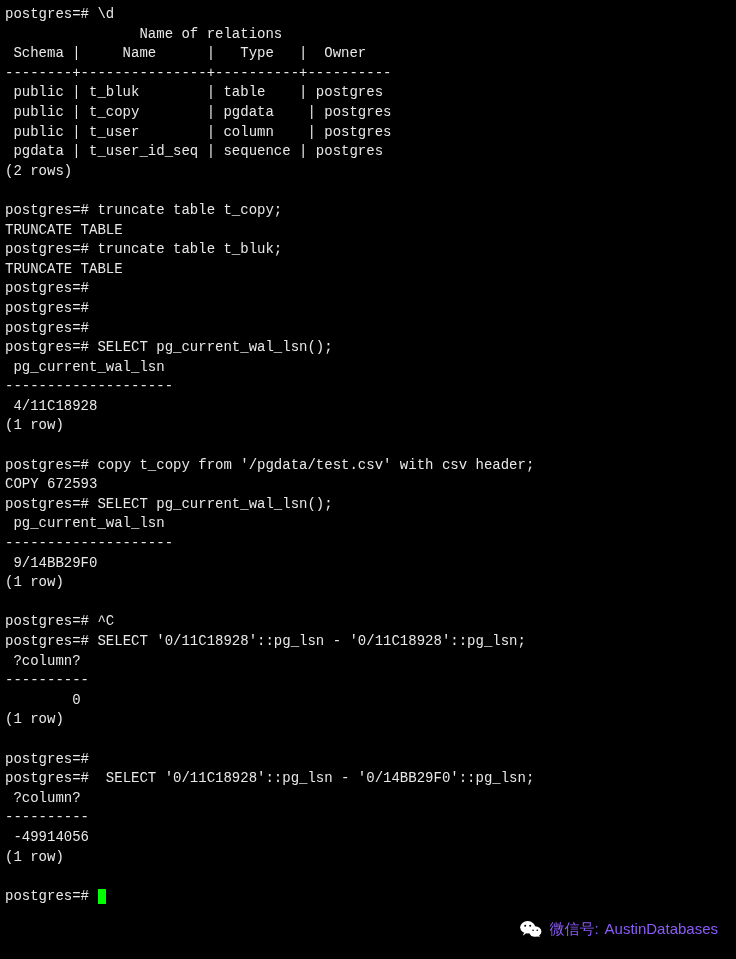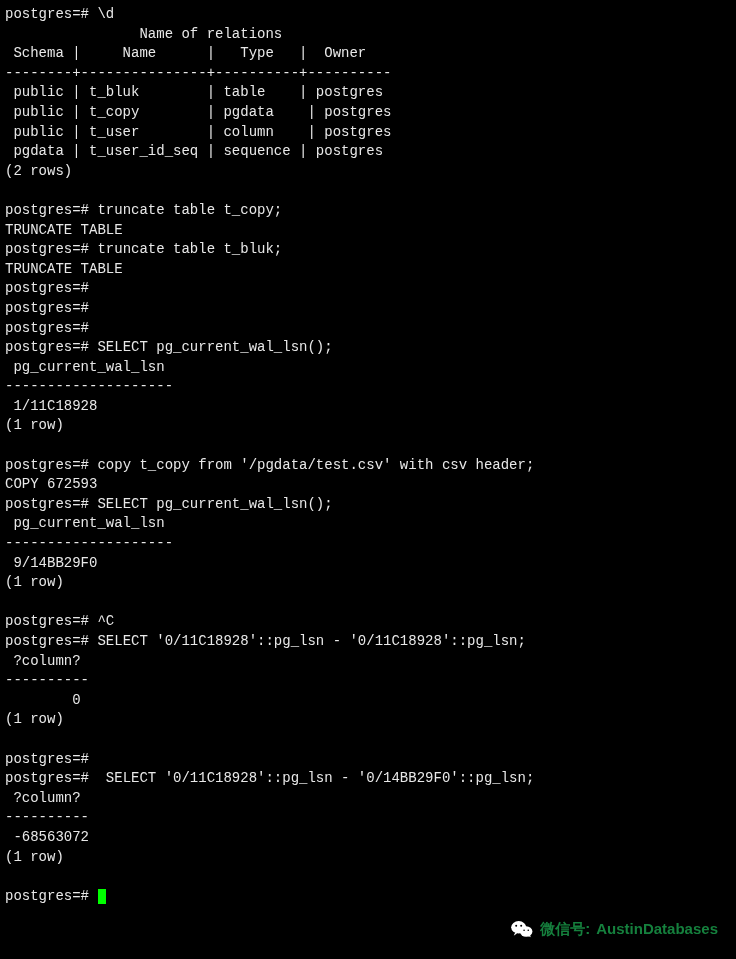--- a/index.html
+++ b/index.html
@@ -31,24 +31,24 @@
       vertical-align: text-bottom;
       margin-left: 1px;
     }
     .watermark {
       position: absolute;
       bottom: 20px;
       right: 18px;
       display: flex;
       align-items: center;
       gap: 6px;
-      color: #15803d;
+      color: #8b5cf6;
       font-family: Arial, sans-serif;
       font-size: 15px;
-      font-weight: bold;
+      font-weight: normal;
     }
     .wechat-icon {
       width: 24px;
       height: 20px;
       position: relative;
     }
     .wechat-icon svg {
       width: 100%;
       height: 100%;
     }
@@ -69,21 +69,21 @@
 <span>postgres=#</span> <span>truncate table t_copy;</span>
 <span>TRUNCATE TABLE</span>
 <span>postgres=#</span> <span>truncate table t_bluk;</span>
 <span>TRUNCATE TABLE</span>
 <span>postgres=#</span>
 <span>postgres=#</span>
 <span>postgres=#</span>
 <span>postgres=#</span> <span>SELECT pg_current_wal_lsn();</span>
 <span> pg_current_wal_lsn </span>
 <span>--------------------</span>
-<span> 1/11C18928</span>
+<span> 4/11C18928</span>
 <span>(1 row)</span>
 
 <span>postgres=#</span> <span>copy t_copy from '/pgdata/test.csv' with csv header;</span>
 <span>COPY 672593</span>
 <span>postgres=#</span> <span>SELECT pg_current_wal_lsn();</span>
 <span> pg_current_wal_lsn </span>
 <span>--------------------</span>
 <span> 9/14BB29F0</span>
 <span>(1 row)</span>
 
@@ -91,21 +91,21 @@
 <span>postgres=#</span> <span>SELECT '0/11C18928'::pg_lsn - '0/11C18928'::pg_lsn;</span>
 <span> ?column? </span>
 <span>----------</span>
 <span>        0</span>
 <span>(1 row)</span>
 
 <span>postgres=#</span>
 <span>postgres=#</span> <span> SELECT '0/11C18928'::pg_lsn - '0/14BB29F0'::pg_lsn;</span>
 <span> ?column? </span>
 <span>----------</span>
-<span> -68563072</span>
+<span> -49914056</span>
 <span>(1 row)</span>
 
 <span>postgres=#</span> <span class="cursor"></span></pre>
 
 <div class="watermark">
   <span class="wechat-icon">
     <svg viewBox="0 0 28 24" fill="white">
       <ellipse cx="10" cy="10" rx="9" ry="7.5"></ellipse>
       <ellipse cx="19" cy="15" rx="7.5" ry="6.2"></ellipse>
       <circle cx="7" cy="8" r="1.2" fill="#000"></circle>

